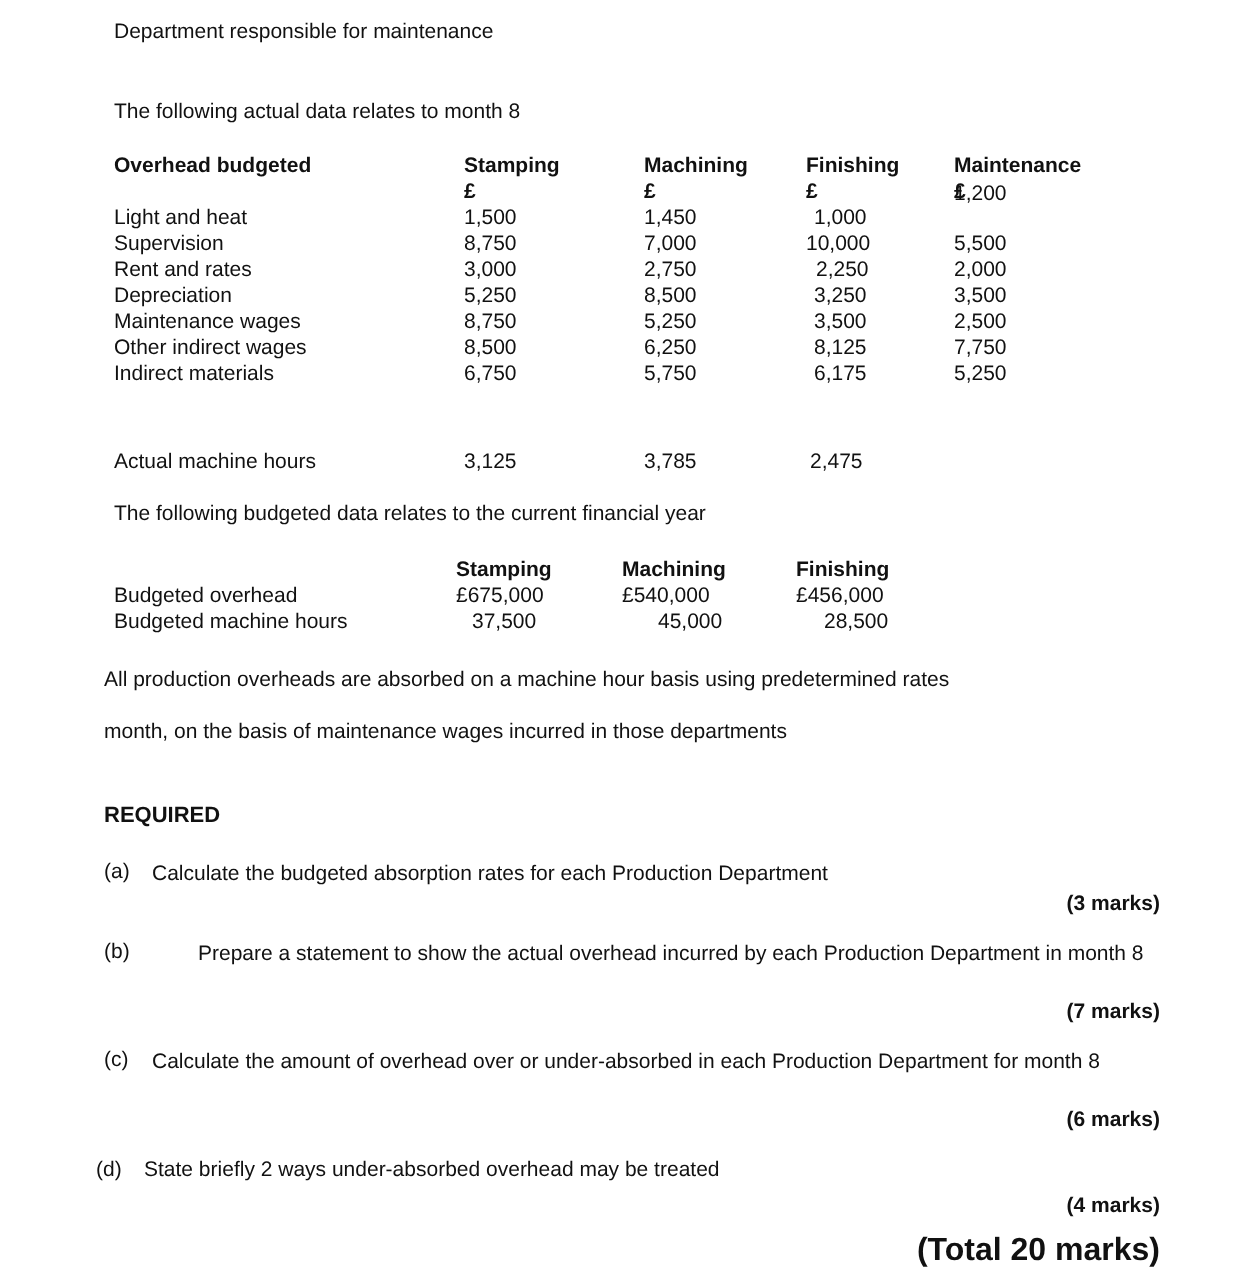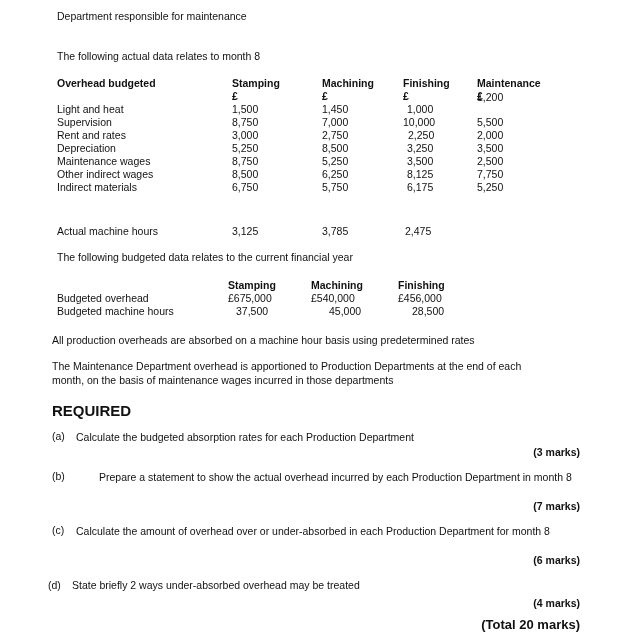--- a/index.html
+++ b/index.html
@@ -96,35 +96,34 @@
 <div class="abs" style="left:311px; top:292px;">£540,000</div>
 <div class="abs" style="left:398px; top:292px;">£456,000</div>
 
 <div class="abs row-label" style="top:305px;">Budgeted machine hours</div>
 <div class="abs" style="left:236px; top:305px;">37,500</div>
 <div class="abs" style="left:329px; top:305px;">45,000</div>
 <div class="abs" style="left:412px; top:305px;">28,500</div>
 
 <div class="abs para" style="top:333px;">All production overheads are absorbed on a machine hour basis using predetermined rates</div>
 <div class="abs para" style="top:359px;">
-  <div>The Maintenance Department overhead is apportioned to Production Departments at the end of each</div>
   <div>month, on the basis of maintenance wages incurred in those departments</div>
 </div>
 
-<div class="abs b" style="left:52px; top:402px; font-size:15px;">REQUIRED</div>
+<div class="abs b" style="left:52px; top:402px; font-size:11px;">REQUIRED</div>
 
 <div class="abs q-letter" style="top:430px;">(a)</div>
 <div class="abs q-text" style="top:430px;">Calculate the budgeted absorption rates for each Production Department</div>
 <div class="abs b marks" style="top:446px;">(3 marks)</div>
 
 <div class="abs q-letter" style="top:470px;">(b)</div>
 <div class="abs q-text" style="top:470px; width:500px;margin-left:23px;">Prepare a statement to show the actual overhead incurred by each Production Department in month 8</div>
 <div class="abs b marks" style="top:500px;">(7 marks)</div>
 
 <div class="abs q-letter" style="top:524px;">(c)</div>
 <div class="abs q-text" style="top:524px; width:500px;">Calculate the amount of overhead over or under-absorbed in each Production Department for month 8</div>
 <div class="abs b marks" style="top:554px;">(6 marks)</div>
 
 <div class="abs" style="left:48px; top:579px;">(d)</div>
 <div class="abs" style="left:72px; top:579px;">State briefly 2 ways under-absorbed overhead may be treated</div>
 <div class="abs b marks" style="top:597px;">(4 marks)</div>
 
-<div class="abs b marks" style="top:617px; font-size:13px;text-align:center;">(Total 20 marks)</div>
+<div class="abs b marks" style="top:617px; font-size:16px;text-align:center;">(Total 20 marks)</div>
 
 </body></html>

